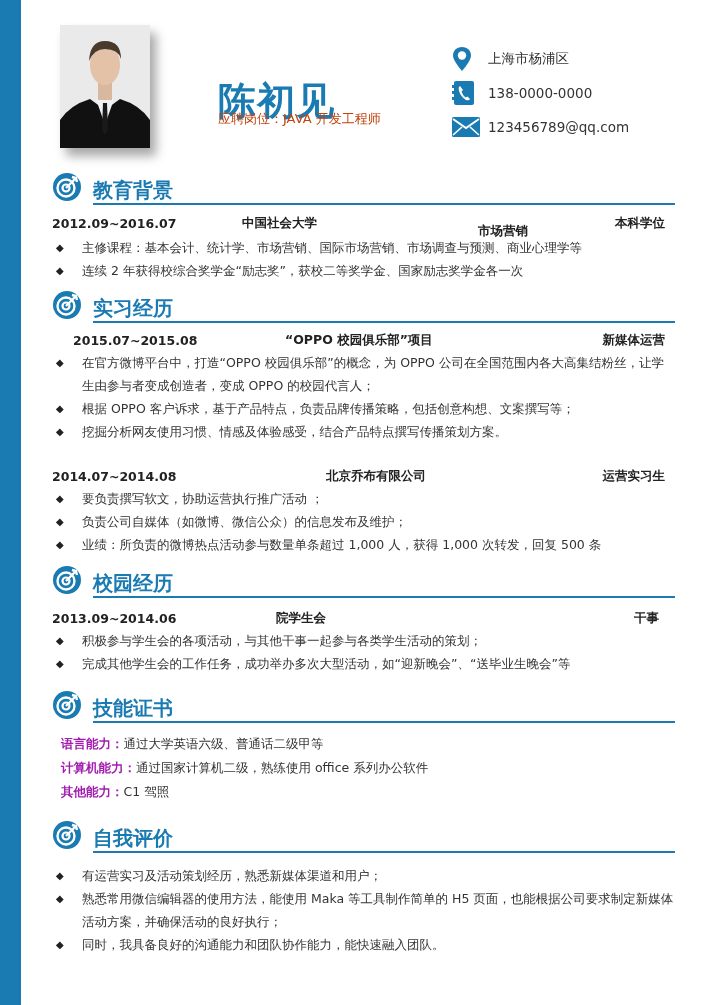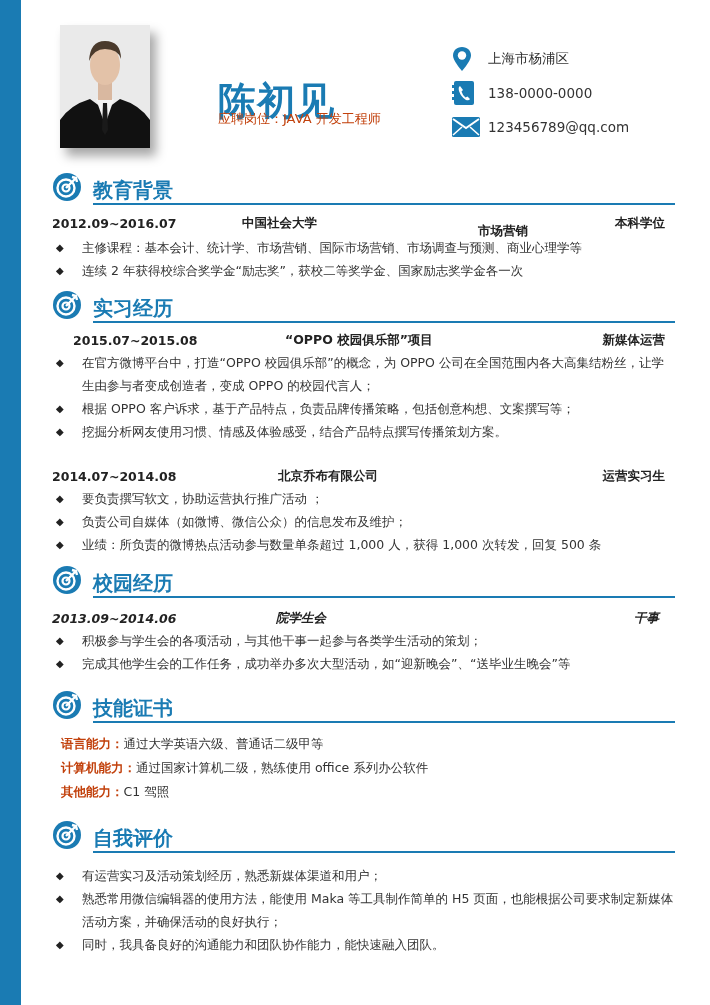--- a/index.html
+++ b/index.html
@@ -17,21 +17,21 @@
   .section { position: absolute; left: 52px; width: 623px; }
   .sec-head { position: relative; height: 36px; }
   .sec-icon { position: absolute; left: 0; top: 0; width: 30px; height: 30px; }
   .sec-title { position: absolute; left: 41px; top: 5px; font-size: 20px; font-weight: bold; color: #1a7bb3; }
   .sec-line { position: absolute; left: 41px; right: 0; top: 31px; height: 2px; background: #1a7bb3; }
   .row-head { display: flex; font-weight: bold; font-size: 12.5px; color: #222; height: 22px; align-items: center; }
   .bullets { list-style: none; }
   .bullets li { position: relative; padding-left: 30px; font-size: 12.5px; color: #333; line-height: 23px; }
   .bullets li::before { content: "◆"; position: absolute; left: 4px; top: 0; font-size: 10px; color: #222; }
   .skill { font-size: 12.5px; color: #333; height: 24px; line-height: 24px; padding-left: 9px; }
-  .skill b { color: #c2410c; }
+  .skill b { color: #a21caf; }
 </style>
 </head>
 <body>
 
 <div class="sidebar"></div>
 
 <div class="photo">
   <svg viewBox="0 0 90 123">
     <rect width="90" height="123" fill="#eaeaea"></rect>
     <path d="M0 123 L0 95 Q10 80 30 74 L45 85 L60 74 Q80 80 90 95 L90 123 Z" fill="#111"></path>
@@ -118,42 +118,42 @@
     <span style="width:250px;">“OPPO 校园俱乐部”项目</span>
     <span style="flex:1; text-align:right; padding-right:10px;">新媒体运营</span>
   </div>
   <ul class="bullets">
     <li style="padding-right:8px;">在官方微博平台中，打造“OPPO 校园俱乐部”的概念，为 OPPO 公司在全国范围内各大高集结粉丝，让学生由参与者变成创造者，变成 OPPO 的校园代言人；</li>
     <li>根据 OPPO 客户诉求，基于产品特点，负责品牌传播策略，包括创意构想、文案撰写等；</li>
     <li>挖掘分析网友使用习惯、情感及体验感受，结合产品特点撰写传播策划方案。</li>
   </ul>
   <div class="row-head" style="margin-top:22px;">
     <span style="width:226px;">2014.07~2014.08</span>
-    <span style="width:250px;">北京乔布有限公司</span>
+    <span style="width:250px;margin-left:48px;">北京乔布有限公司</span>
     <span style="flex:1; text-align:right; padding-right:10px;">运营实习生</span>
   </div>
   <ul class="bullets">
     <li>要负责撰写软文，协助运营执行推广活动 ；</li>
     <li>负责公司自媒体（如微博、微信公众）的信息发布及维护；</li>
     <li>业绩：所负责的微博热点活动参与数量单条超过 1,000 人，获得 1,000 次转发，回复 500 条</li>
   </ul>
 </div>
 
 <div class="section" style="top:565px;">
   <div class="sec-head">
     <svg class="sec-icon" viewBox="0 0 30 30">
         <circle cx="15" cy="15" r="14" fill="#1a7bb3"></circle>
         <circle cx="14" cy="16" r="8.5" fill="none" stroke="#fff" stroke-width="2.4"></circle>
         <circle cx="14" cy="16" r="3.5" fill="none" stroke="#fff" stroke-width="2.2"></circle>
         <path d="M14 16 L23 7 M20 5 L24 6 L25 10" stroke="#fff" stroke-width="2.4" fill="none"></path>
       </svg>
     <div class="sec-title">校园经历</div>
     <div class="sec-line"></div>
   </div>
-  <div class="row-head" style="margin-top:6px;font-style:italic;">
+  <div class="row-head" style="margin-top:6px;">
     <span style="width:224px;">2013.09~2014.06</span>
     <span style="width:250px;">院学生会</span>
     <span style="flex:1; text-align:right; padding-right:16px;">干事</span>
   </div>
   <ul class="bullets">
     <li>积极参与学生会的各项活动，与其他干事一起参与各类学生活动的策划；</li>
     <li>完成其他学生会的工作任务，成功举办多次大型活动，如“迎新晚会”、“送毕业生晚会”等</li>
   </ul>
 </div>
 

